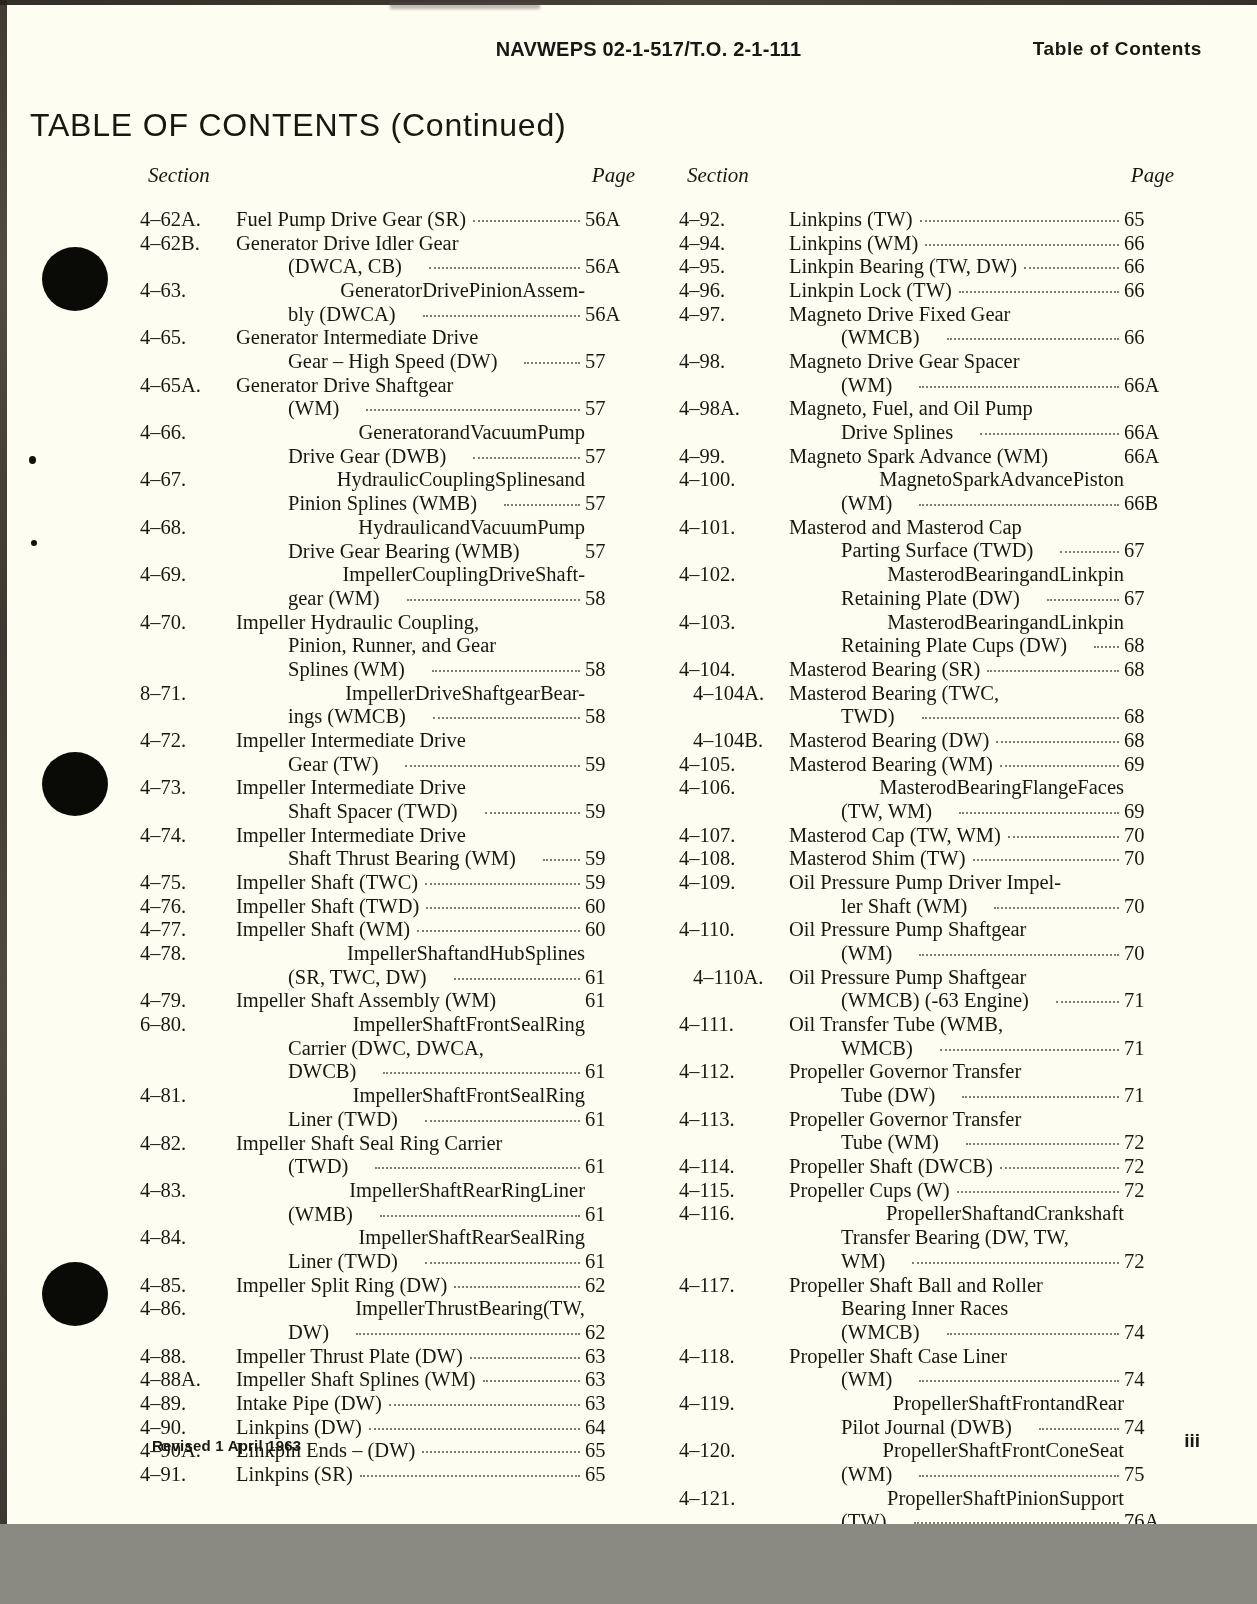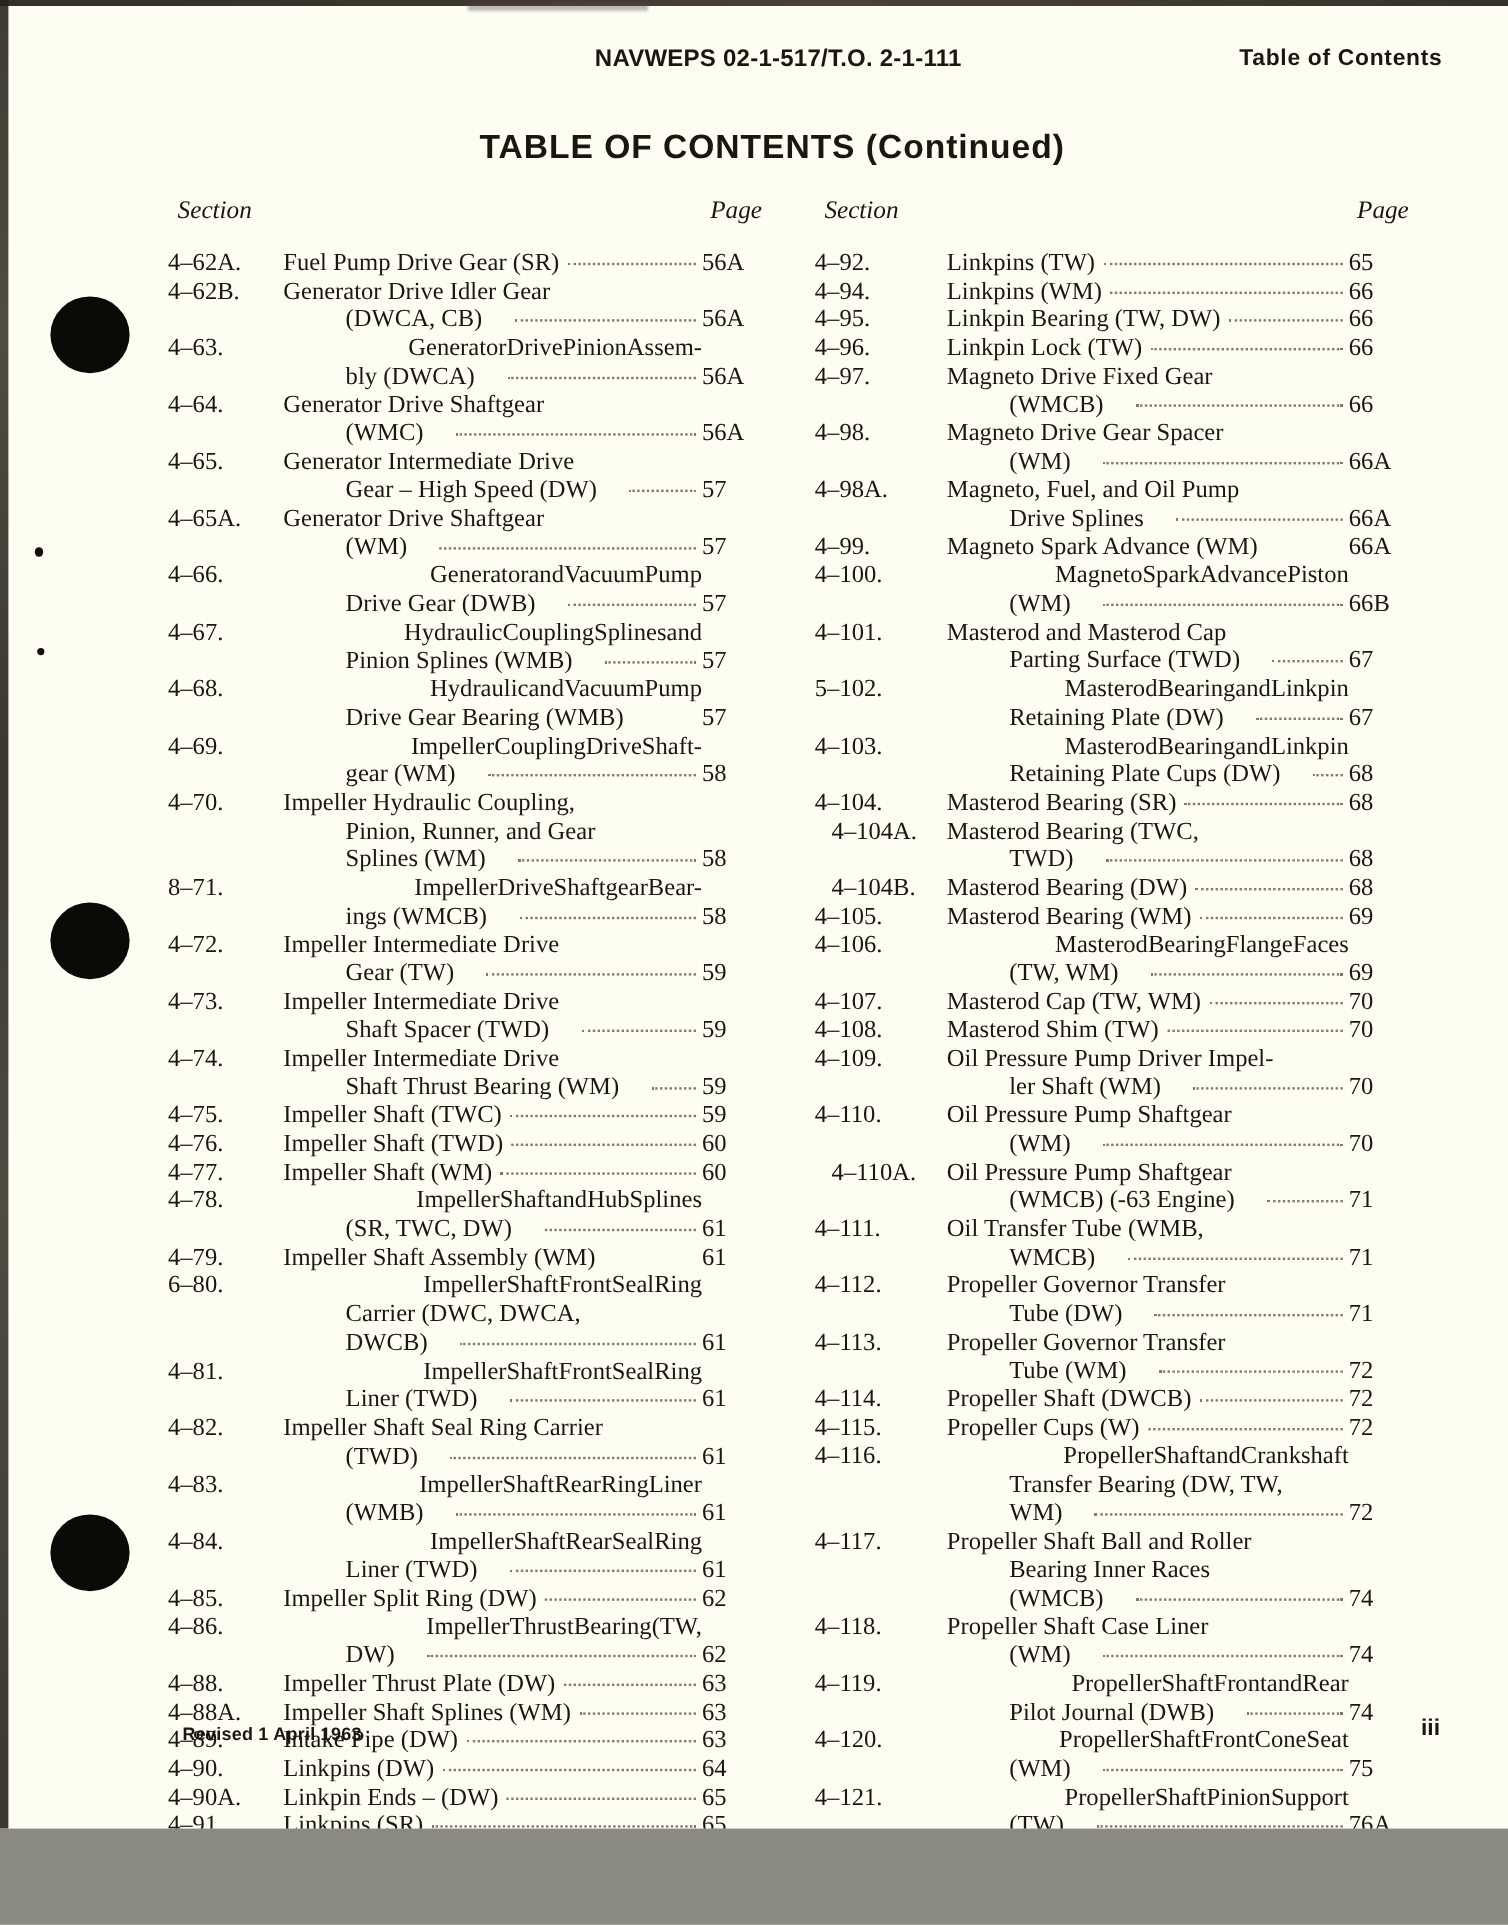--- a/index.html
+++ b/index.html
@@ -69,24 +69,23 @@
   .rh-section {
     position: absolute;
     right: 55px;
     font-size: 19px;
     letter-spacing: .6px;
   }
 
   .doc-title {
     position: absolute;
     top: 107px; left: 0; right: 0;
-    text-align: center;
     font-family: "Liberation Sans", sans-serif;
-    font-weight: bold;
-    font-size: 28px;
+    font-weight: normal;
+    font-size: 32px;
     letter-spacing: .8px;
     padding-left: 30px;
   }
 
   .columns {
     position: absolute;
     top: 163px;
     left: 140px;
     right: 52px;
     display: flex;
@@ -242,33 +241,20 @@
                   </span>
                   <span class="ln lead indent">
                     <span class="lead-txt">bly (DWCA)</span>
                     <span class="leader"></span>
                   </span>
                 </span>
               </td>
               <td class="pg" style="padding-top: 23.7px;">56A</td>
             </tr>
             <tr>
-              <td class="num">4–64.</td>
-              <td class="title">
-                <span class="entry-lines">
-                  <span class="ln">Generator Drive Shaftgear</span>
-                  <span class="ln lead indent">
-                    <span class="lead-txt">(WMC)</span>
-                    <span class="leader"></span>
-                  </span>
-                </span>
-              </td>
-              <td class="pg" style="padding-top: 23.7px;">56A</td>
-            </tr>
-            <tr>
               <td class="num">4–65.</td>
               <td class="title">
                 <span class="entry-lines">
                   <span class="ln">Generator Intermediate Drive</span>
                   <span class="ln lead indent">
                     <span class="lead-txt">Gear – High Speed (DW)</span>
                     <span class="leader"></span>
                   </span>
                 </span>
               </td>
@@ -815,21 +801,21 @@
                   <span class="ln">Masterod and Masterod Cap</span>
                   <span class="ln lead indent">
                     <span class="lead-txt">Parting Surface (TWD)</span>
                     <span class="leader"></span>
                   </span>
                 </span>
               </td>
               <td class="pg" style="padding-top: 23.7px;">67</td>
             </tr>
             <tr>
-              <td class="num">5–102.</td>
+              <td class="num">4–102.</td>
               <td class="title">
                 <span class="entry-lines">
                   <span class="ln just">
                     <span>Masterod</span>
                     <span>Bearing</span>
                     <span>and</span>
                     <span>Linkpin</span>
                   </span>
                   <span class="ln lead indent">
                     <span class="lead-txt">Retaining Plate (DW)</span>

